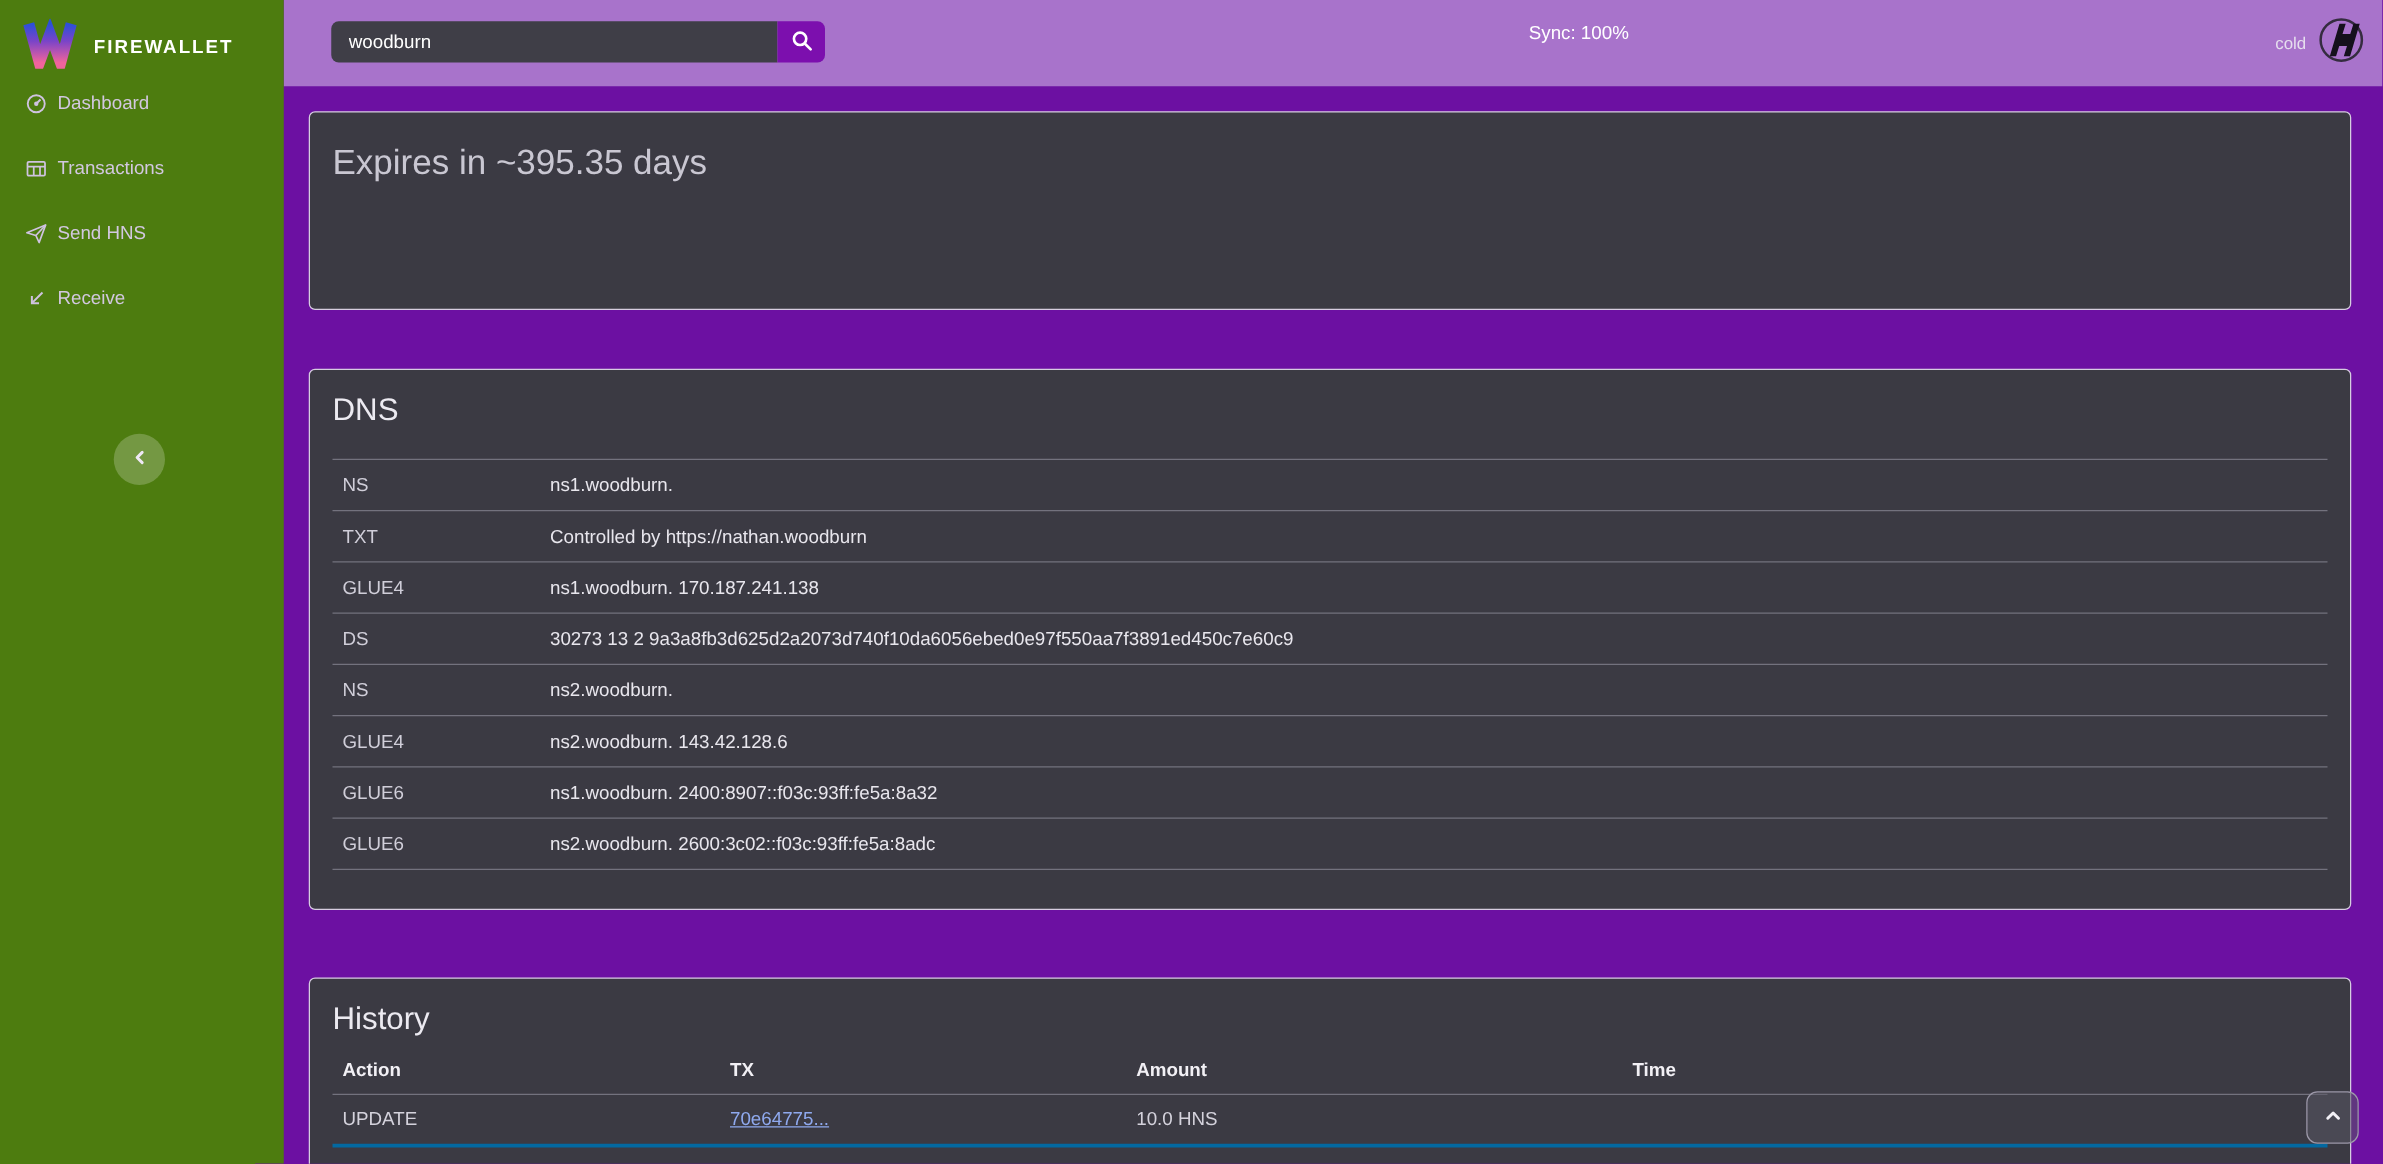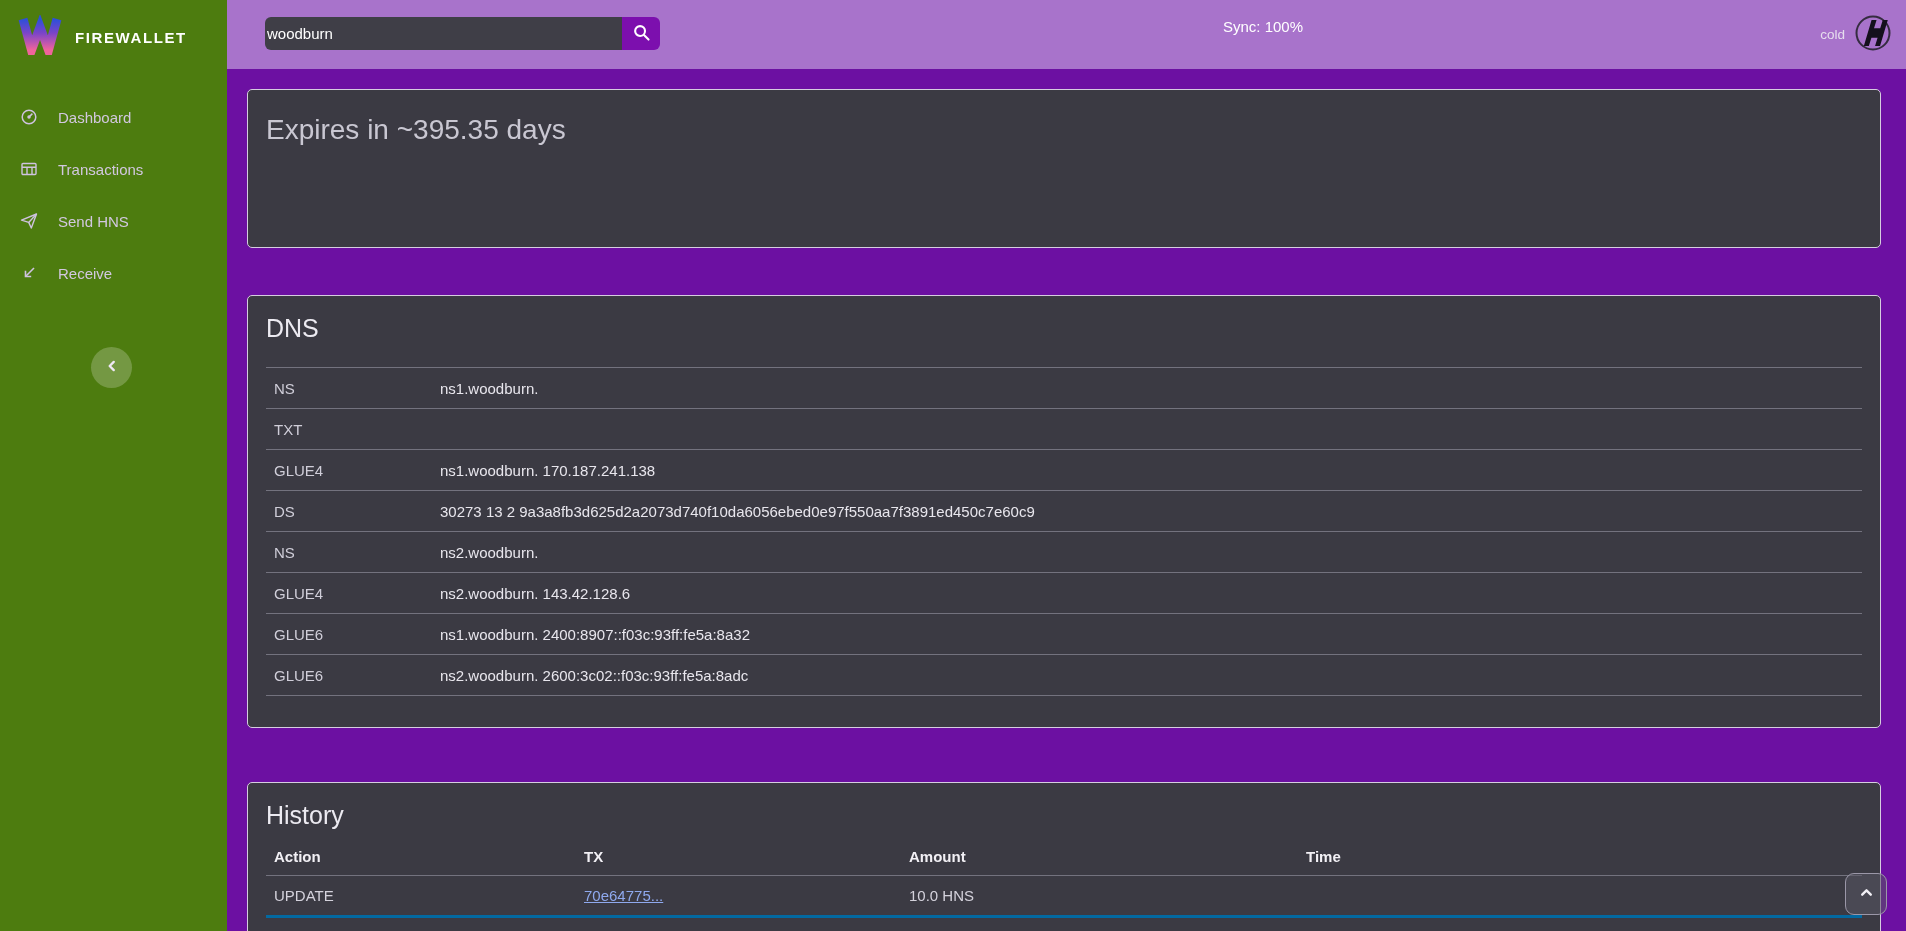--- a/index.html
+++ b/index.html
@@ -8,39 +8,39 @@
 
   
   .sidebar {
     position:absolute; left:0; top:0; width:227px; height:931px;
     background:#4d7c0f; z-index:6;
   }
   .brand { display:flex; align-items:center; gap:13px; padding:12px 0 0 18px; height:62px; }
   .brand-name { color:#ffffff; font-size:15px; font-weight:bold; letter-spacing:1.6px; }
   .nav { margin-top:12px; }
   .nav-item {
-    height:52px; display:flex; align-items:flex-end; gap:20px;
+    height:52px; display:flex; align-items:flex-start; gap:8px;
     padding-left:20px; color:#d2c8e0; font-size:15px; cursor:pointer;
   }
   .nav-item .ic { width:18px; height:18px; display:inline-flex; }
   .collapse-btn {
     position:absolute; left:91px; top:347px; width:41px; height:41px;
     border-radius:50%; background:rgba(255,255,255,0.22);
     display:flex; align-items:center; justify-content:center; cursor:pointer; border:none;
   }
 
   
   .topbar {
     position:absolute; left:227px; top:0; width:1679px; height:69px;
     background:#a873cb; z-index:5;
   }
   .search-group { position:absolute; left:38px; top:17px; height:33px; display:flex; }
   .search-input {
     width:357px; height:33px; background:#3f3e47; border:none; outline:none;
-    border-radius:6px 0 0 6px; color:#ffffff; padding:0 2px; font-size:15px;
+    border-radius:6px 0 0 6px; color:#ffffff; padding:0 14px; font-size:15px;
     font-family:"Liberation Sans", sans-serif;
   }
   .search-btn {
     width:38px; height:33px; background:#7c0fae; border:none; cursor:pointer;
     border-radius:0 6px 6px 0; display:flex; align-items:center; justify-content:center;
   }
   .sync { position:absolute; left:948px; top:0; height:52px; display:flex; align-items:center;
           color:#ffffff; font-size:15px;margin-left:48px; }
   .wallet-group { position:absolute; right:14px; top:0; height:69px; display:flex;
                   align-items:center; gap:9px;justify-content:flex-end; }
@@ -204,20 +204,21 @@
 
 <section class="card dns-card">
   <div class="card-title">DNS</div>
   <div class="dns-table">
     <div class="dns-row">
       <span class="dns-type">NS</span>
       <span class="dns-value">ns1.woodburn.</span>
     </div>
     <div class="dns-row">
       <span class="dns-type">TXT</span>
+      <span class="dns-value">Controlled by https://nathan.woodburn</span>
     </div>
     <div class="dns-row">
       <span class="dns-type">GLUE4</span>
       <span class="dns-value">ns1.woodburn. 170.187.241.138</span>
     </div>
     <div class="dns-row">
       <span class="dns-type">DS</span>
       <span class="dns-value">30273 13 2 9a3a8fb3d625d2a2073d740f10da6056ebed0e97f550aa7f3891ed450c7e60c9</span>
     </div>
     <div class="dns-row">

